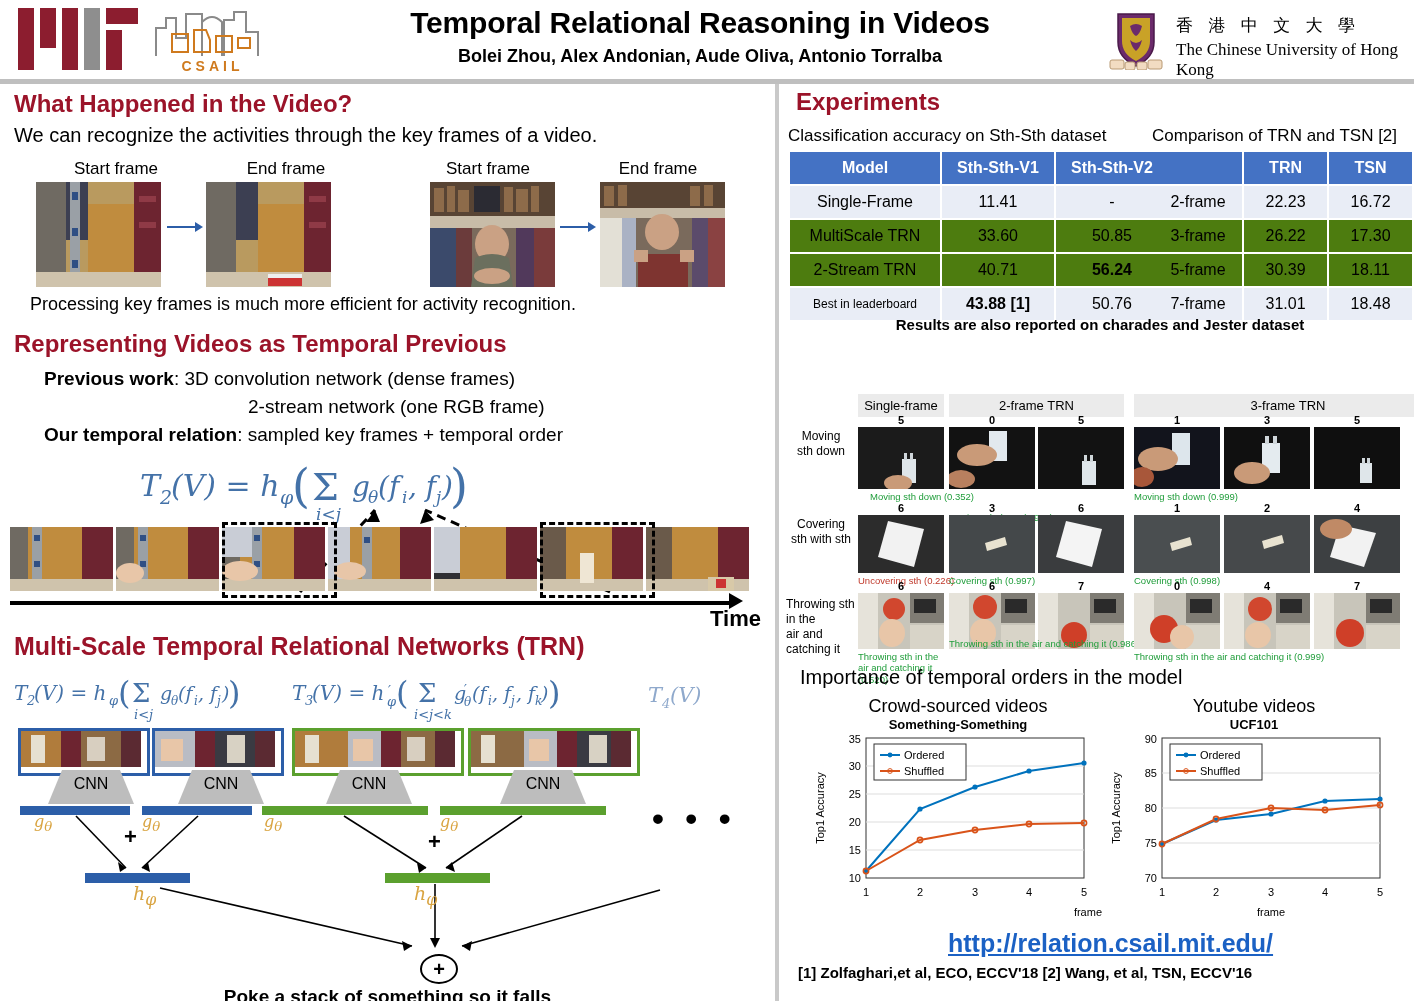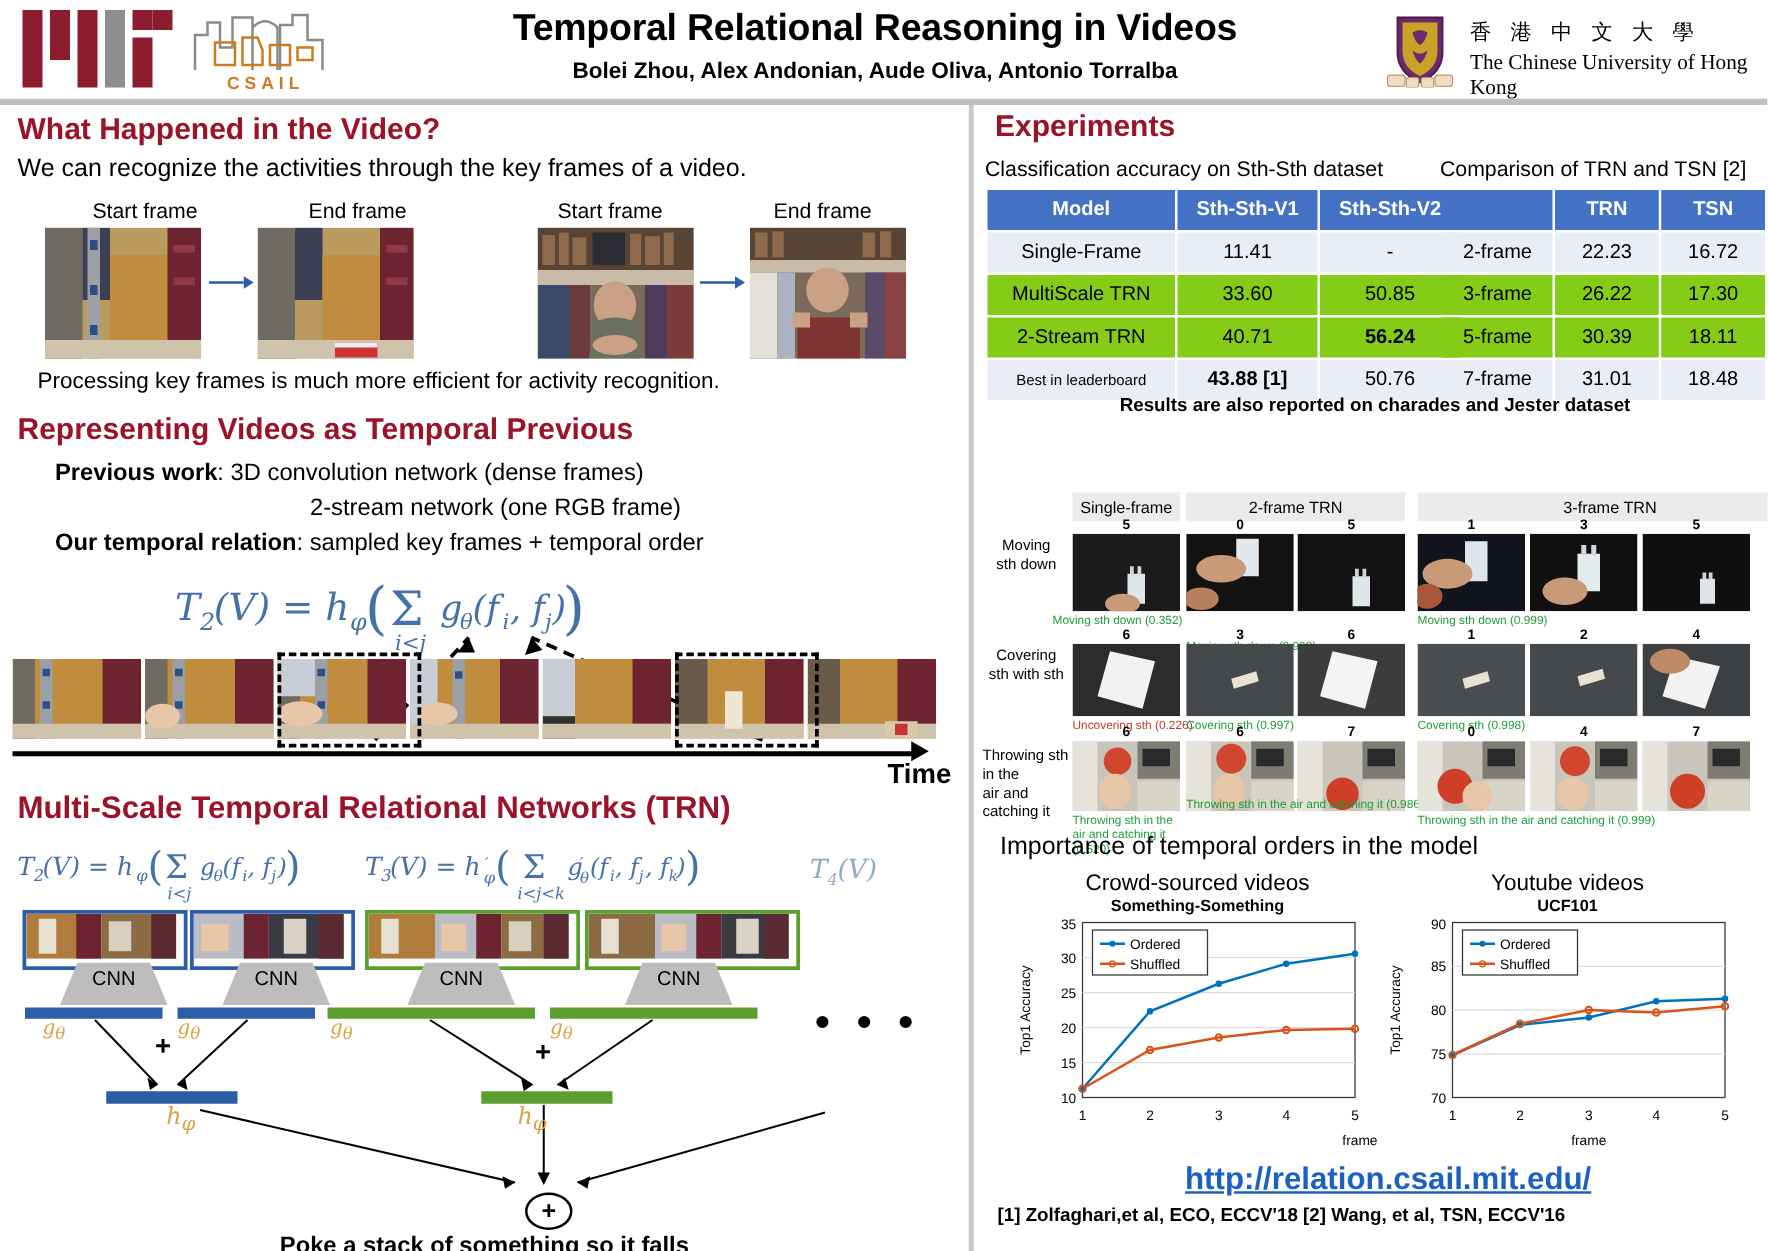--- a/index.html
+++ b/index.html
@@ -55,21 +55,21 @@
   .glab{position:absolute;color:#d9a441;font-family:"DejaVu Serif",serif;font-style:italic;font-size:16px;}
   .plus{position:absolute;font-size:22px;font-weight:700;}
   .dots{position:absolute;font-size:34px;font-weight:900;letter-spacing:6px;}
   .sumcircle{position:absolute;width:34px;height:26px;border:2px solid #000;border-radius:50%;display:flex;align-items:center;justify-content:center;font-size:20px;font-weight:700;}
 
   
   .tcap{font-size:17px;}
   table.t{border-collapse:separate;border-spacing:2px;font-size:16px;}
   table.t th{background:#4472c4;color:#fff;font-weight:700;padding:7px 4px;text-align:center;font-size:16px;}
   table.t td{padding:7px 4px;text-align:center;}
-  .r-dark{background:#84cc16;}
+  .r-dark{background:#4d7c0f;}
   .r-light{background:#e9edf6;}
   .bold{font-weight:700;}
 
   
   .rr-hdr{background:#ebebeb;font-size:13px;text-align:center;padding:4px 0;}
   .rr-rowlab{font-size:12px;line-height:1.25;text-align:center;}
   .rr-num{font-size:11px;font-weight:700;text-align:center;}
   .rr-pred{font-size:9.5px;color:#1f9d3a;}
   .rr-pred.red{color:#c0392b;}
 
@@ -598,21 +598,21 @@
 
     <div class="rr-rowlab" style="position:absolute;left:2px;top:345px;width:66px;">Moving<br>sth down</div>
     <div class="rr-num" style="position:absolute;left:72px;top:330px;width:86px;">5</div>
     <div style="position:absolute;left:72px;top:343px;width:86px;height:62px;"><svg width="86" height="62">
           <rect width="86" height="62" fill="#1b1b1b"></rect>
           <rect x="44" y="32" width="14" height="24" fill="#dfe6ea"></rect>
           <rect x="46" y="26" width="3" height="7" fill="#cfd6da"></rect>
           <rect x="52" y="26" width="3" height="7" fill="#cfd6da"></rect>
           <ellipse cx="40" cy="56" rx="14" ry="8" fill="#c99a78"></ellipse>
         </svg></div>
-    <div class="rr-pred" style="position:absolute;left:56px;top:407px;">Moving sth down (0.352)</div>
+    <div class="rr-pred" style="position:absolute;left:84px;top:407px;">Moving sth down (0.352)</div>
 
     <div class="rr-num" style="position:absolute;left:163px;top:330px;width:86px;">0</div>
     <div class="rr-num" style="position:absolute;left:252px;top:330px;width:86px;">5</div>
     <div style="position:absolute;left:163px;top:343px;width:86px;height:62px;"><svg width="86" height="62">
           <rect width="86" height="62" fill="#121212"></rect>
           <rect x="40" y="4" width="18" height="30" fill="#e2e9ee"></rect>
           <ellipse cx="28" cy="28" rx="20" ry="11" fill="#c99a78"></ellipse>
           <ellipse cx="12" cy="52" rx="14" ry="9" fill="#b8805f"></ellipse>
         </svg></div>
     <div style="position:absolute;left:252px;top:343px;width:86px;height:62px;"><svg width="86" height="62">

